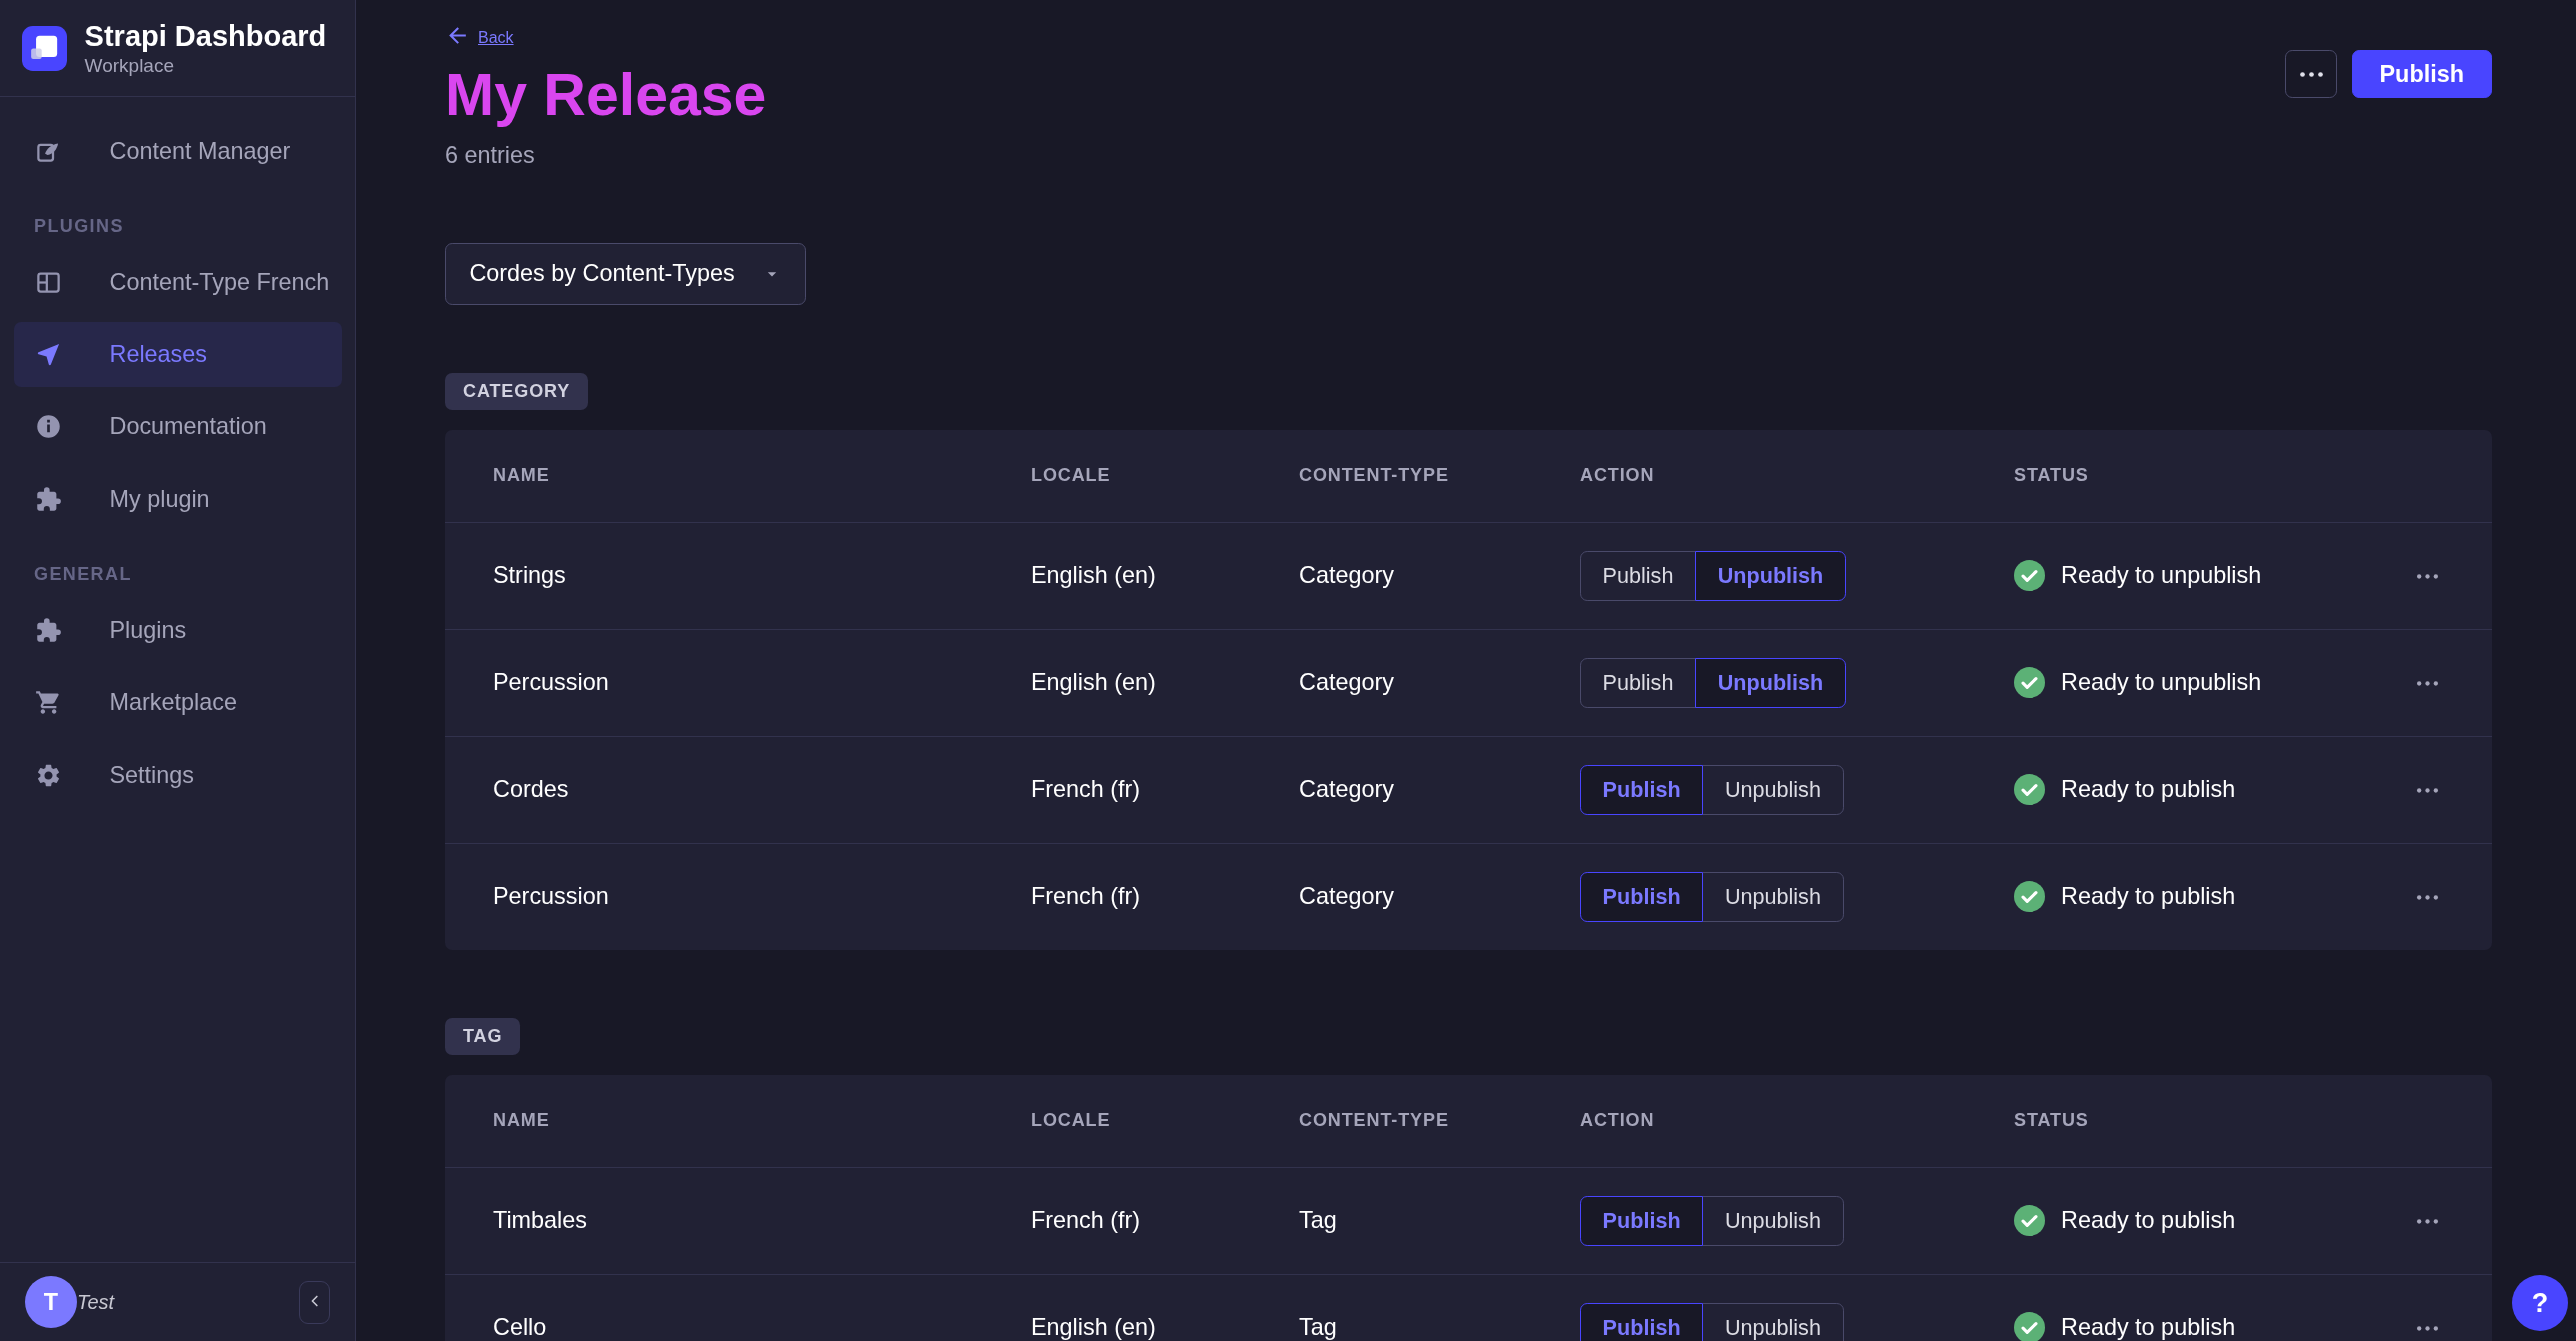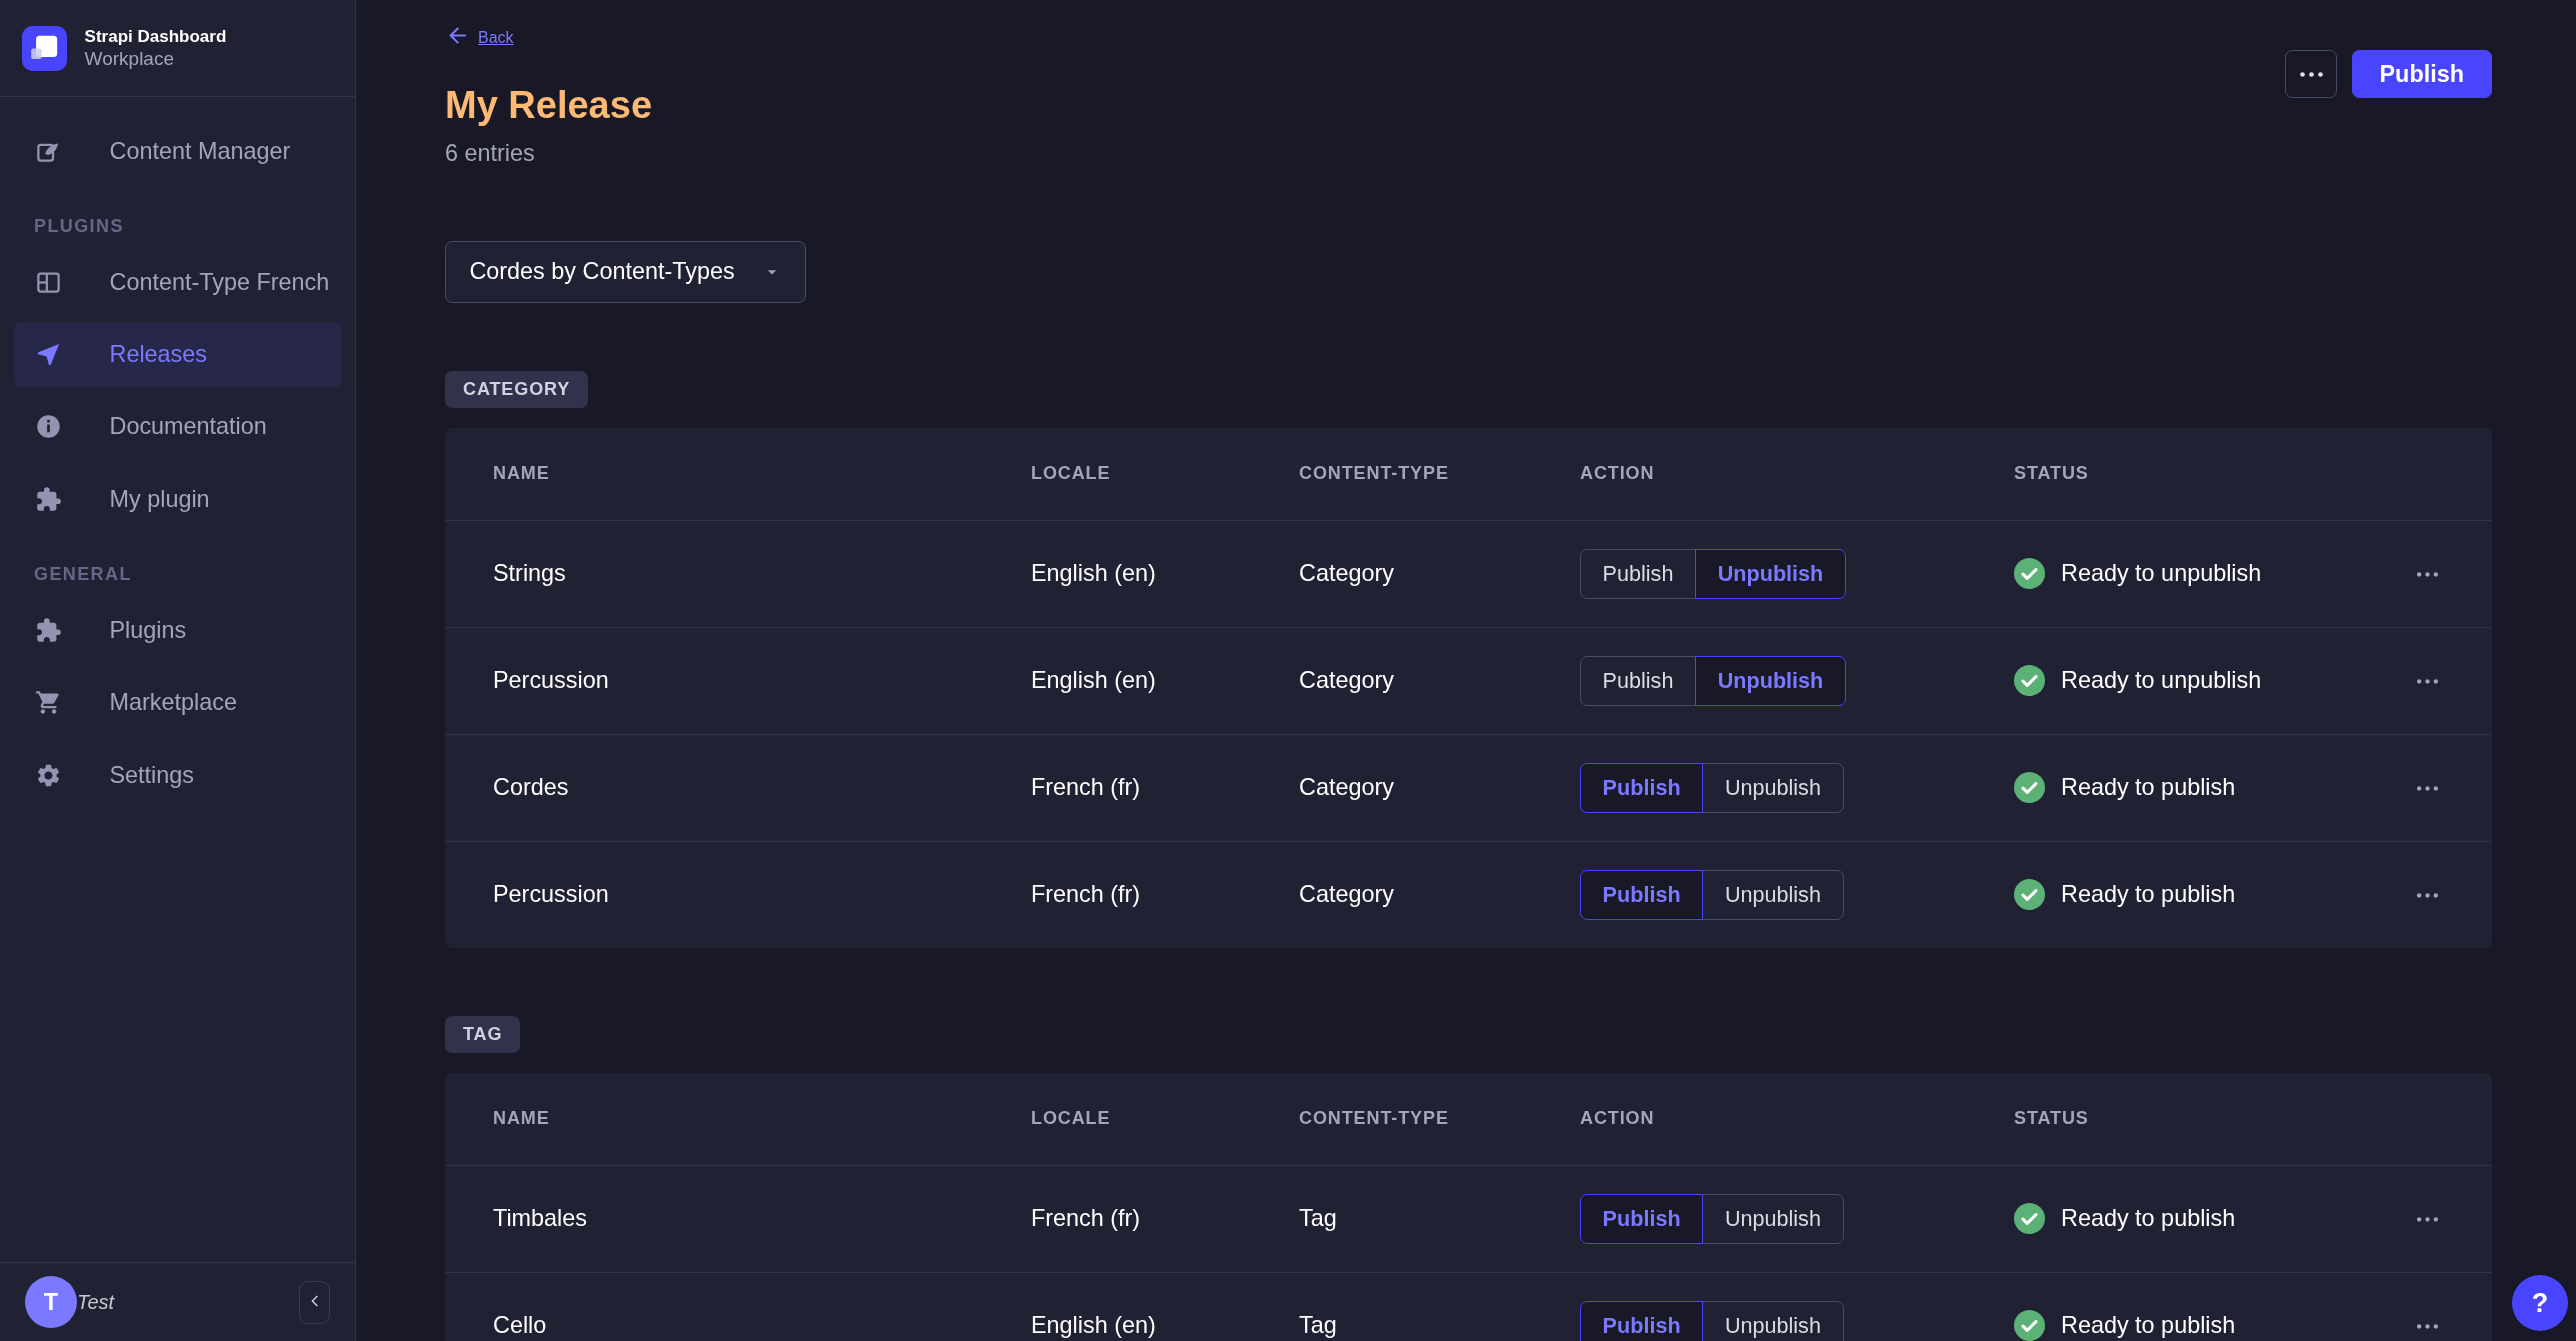--- a/index.html
+++ b/index.html
@@ -13,21 +13,21 @@
   .sidebar {
     position: fixed; left: 0; top: 0; bottom: 0; width: 356px;
     background: #212134; border-right: 0.9px solid #32324d;
     display: flex; flex-direction: column;
   }
   .brand {
     height: 97px; display: flex; align-items: center; gap: 18px;
     padding: 0 21.6px; border-bottom: 0.9px solid #32324d; flex: none;
   }
   .brand-logo { width: 45px; height: 45px; border-radius: 10.8px; background: #4945ff; flex: none; position: relative; }
-  .brand-text .brand-name { font-size: 17px; font-weight: 700; color: #ffffff; line-height: 1.25; }
+  .brand-text .brand-name { font-size: 29px; font-weight: 700; color: #ffffff; line-height: 1.25; }
   .brand-text .brand-sub { font-size: 19px; color: #a5a5ba; line-height: 1.25; }
   nav { flex: 1; padding-top: 21.6px; overflow: hidden; }
   .nav-section-label {
     margin: 32px 0 13.5px 0; padding-left: 34px;
     font-size: 18px; font-weight: 700; letter-spacing: 1.4px; color: #666687;
   }
   .nav-item {
     height: 65px; margin: 0 13.5px 7.2px 13.5px; border-radius: 7.2px;
     display: flex; align-items: center; padding-left: 21px; gap: 18px;
     color: #a5a5ba; cursor: pointer;
@@ -55,21 +55,21 @@
   
   .main { margin-left: 356px; height: 100%; position: relative; }
   .page-header { padding: 23.4px 84px 0 89px; position: relative; }
   .back-link {
     display: inline-flex; align-items: center; gap: 8px;
     color: #7b79ff; font-size: 16px; cursor: pointer; background: none; border: none;
     font-family: inherit;
     text-decoration: underline;
   }
   .back-link svg { width: 25px; height: 25px; }
-  .page-title { margin-top: 32px; font-size: 38px; font-weight: 700; color: #fdba74; }
+  .page-title { margin-top: 9px; font-size: 59px; font-weight: 700; color: #d946ef; }
   .page-subtitle { margin-top: 12.6px; font-size: 23.4px; color: #a5a5ba; }
   .header-actions { position: absolute; top: 50px; right: 84px; display: flex; gap: 14.4px; }
   .more-btn {
     width: 52px; height: 48px; border-radius: 7.2px; border: 0.9px solid #4a4a6a;
     background: transparent; color: #e0e0ea; cursor: pointer;
     display: flex; align-items: center; justify-content: center;
   }
   .publish-btn {
     height: 48px; padding: 0 27px; border-radius: 7.2px; border: 0.9px solid #4945ff;
     background: #4945ff; color: #ffffff; font-size: 23.4px; font-weight: 600;

